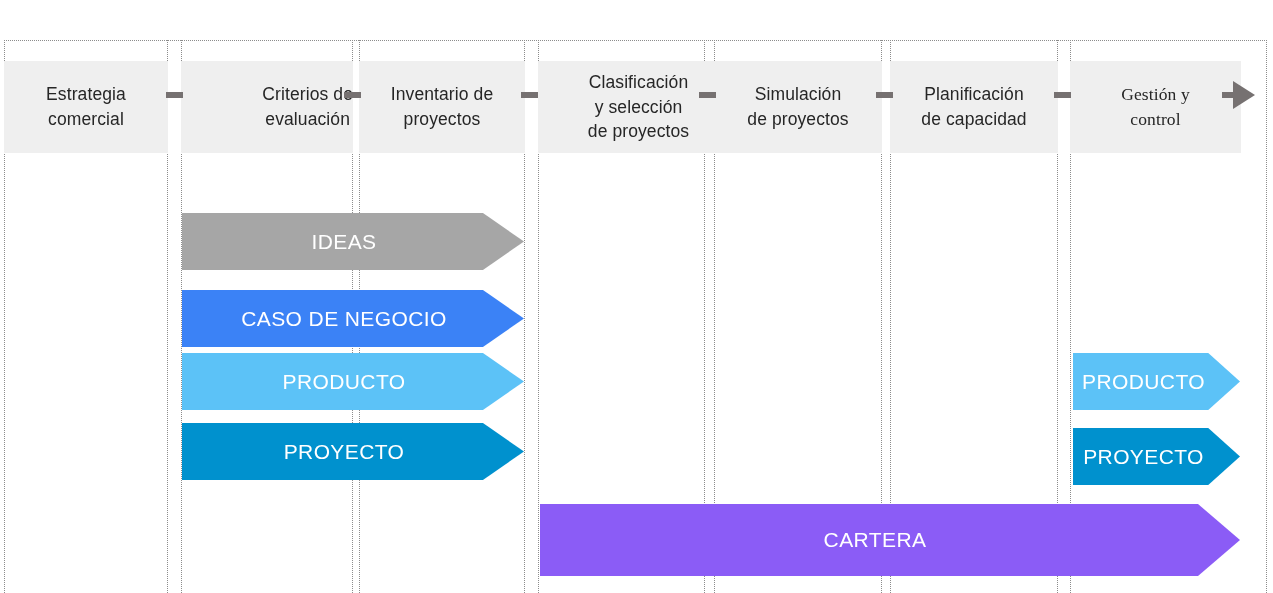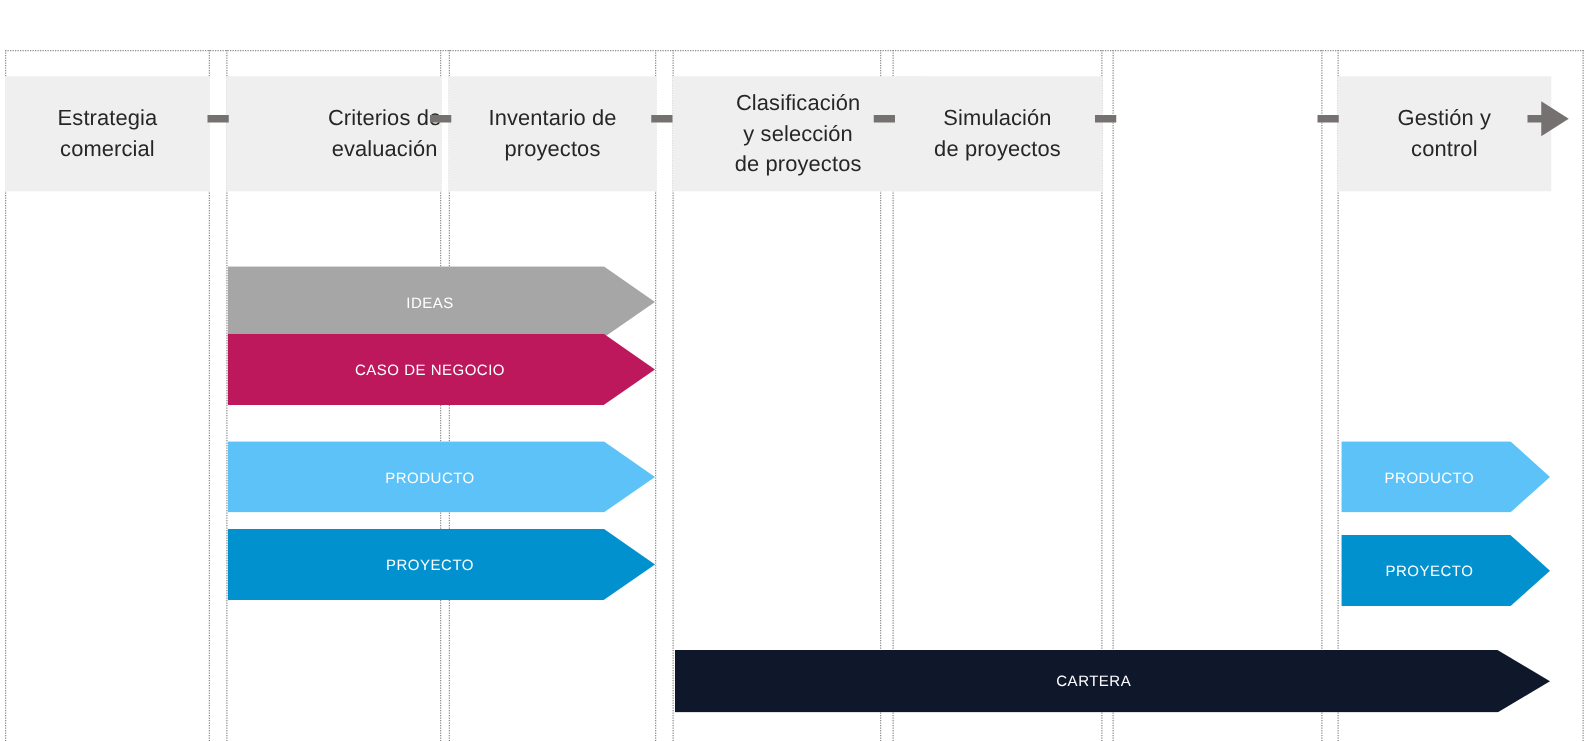--- a/index.html
+++ b/index.html
@@ -75,21 +75,21 @@
     width:14px;height:6px;
     background:#767171;
   }
 
   
   .chev{
     position:absolute;
     display:flex;
     align-items:center;
     color:#ffffff;
-    font-size:12px;
+    font-size:21px;
     letter-spacing:0.4px;
     box-sizing:border-box;
   }
   .chev .lbl{
     position:absolute;
     width:100%;
     text-align:center;
     padding-right:18px;
     box-sizing:border-box;
   }
@@ -126,41 +126,45 @@
   </div>
   <div class="hdr" style="left:538px;width:201px;">
     <span>Clasificación
 y selección
 de proyectos</span>
   </div>
   <div class="hdr" style="left:714px;width:168px;">
     <span>Simulación
 de proyectos</span>
   </div>
-  <div class="hdr" style="left:1070px;width:171px;">
+  <div class="hdr" style="left:890px;width:168px;">
+    <span>Planificación
+de capacidad</span>
+  </div>
+  <div class="hdr" style="left:1070px;width:171px;font-family:Liberation Serif, serif;">
     <span>Gestión y
 control</span>
   </div>
 
   <div class="conn" style="left:166px;"></div>
   <div class="conn" style="left:344px;"></div>
   <div class="conn" style="left:521px;"></div>
   <div class="conn" style="left:699px;"></div>
   <div class="conn" style="left:876px;"></div>
   <div class="conn" style="left:1054px;"></div>
 
   <div class="term-stem"></div>
   <div class="term-arrow"></div>
 
   <div class="chev" style="left:182px;top:177px;width:342px;height:57px;background:#A6A6A6;
               clip-path:polygon(0 0, 88% 0, 100% 50%, 88% 100%, 0 100%);">
     <span class="lbl">IDEAS</span>
   </div>
 
-  <div class="chev" style="left:182px;top:231px;width:342px;height:57px;background:#be185d;
+  <div class="chev" style="left:182px;top:254px;width:342px;height:57px;background:#3b82f6;
               clip-path:polygon(0 0, 88% 0, 100% 50%, 88% 100%, 0 100%);">
     <span class="lbl">CASO DE NEGOCIO</span>
   </div>
 
   <div class="chev" style="left:182px;top:317px;width:342px;height:57px;background:#5CC2F7;
               clip-path:polygon(0 0, 88% 0, 100% 50%, 88% 100%, 0 100%);">
     <span class="lbl">PRODUCTO</span>
   </div>
 
   <div class="chev" style="left:182px;top:387px;width:342px;height:57px;background:#0091CE;
@@ -171,18 +175,18 @@
   <div class="chev small" style="left:1073px;top:317px;width:167px;height:57px;background:#5CC2F7;
               clip-path:polygon(0 0, 81% 0, 100% 50%, 81% 100%, 0 100%);">
     <span class="lbl">PRODUCTO</span>
   </div>
 
   <div class="chev small" style="left:1073px;top:392px;width:167px;height:57px;background:#0091CE;
               clip-path:polygon(0 0, 81% 0, 100% 50%, 81% 100%, 0 100%);">
     <span class="lbl">PROYECTO</span>
   </div>
 
-  <div class="chev cartera" style="left:540px;top:484px;width:700px;height:50px;background:#0f172a;
+  <div class="chev cartera" style="left:540px;top:468px;width:700px;height:72px;background:#8b5cf6;
               clip-path:polygon(0 0, 94% 0, 100% 50%, 94% 100%, 0 100%);">
     <span class="lbl">CARTERA</span>
   </div>
 
 </div>
 
 </body></html>

